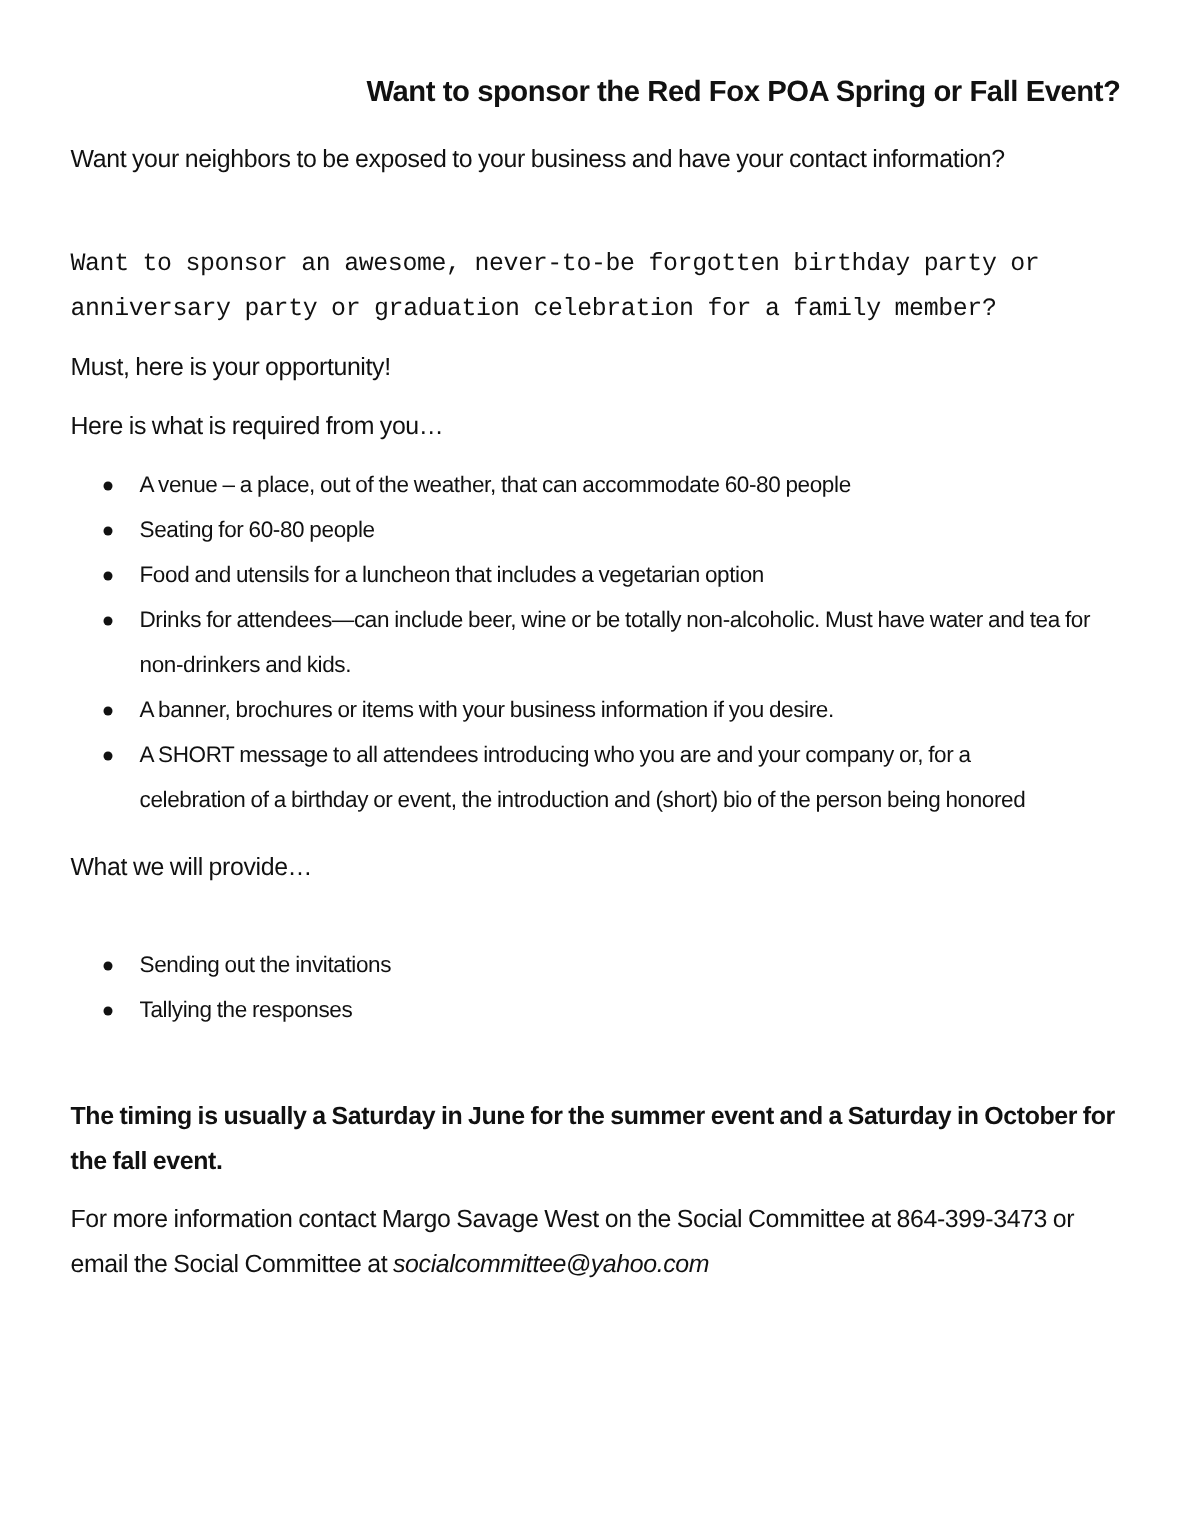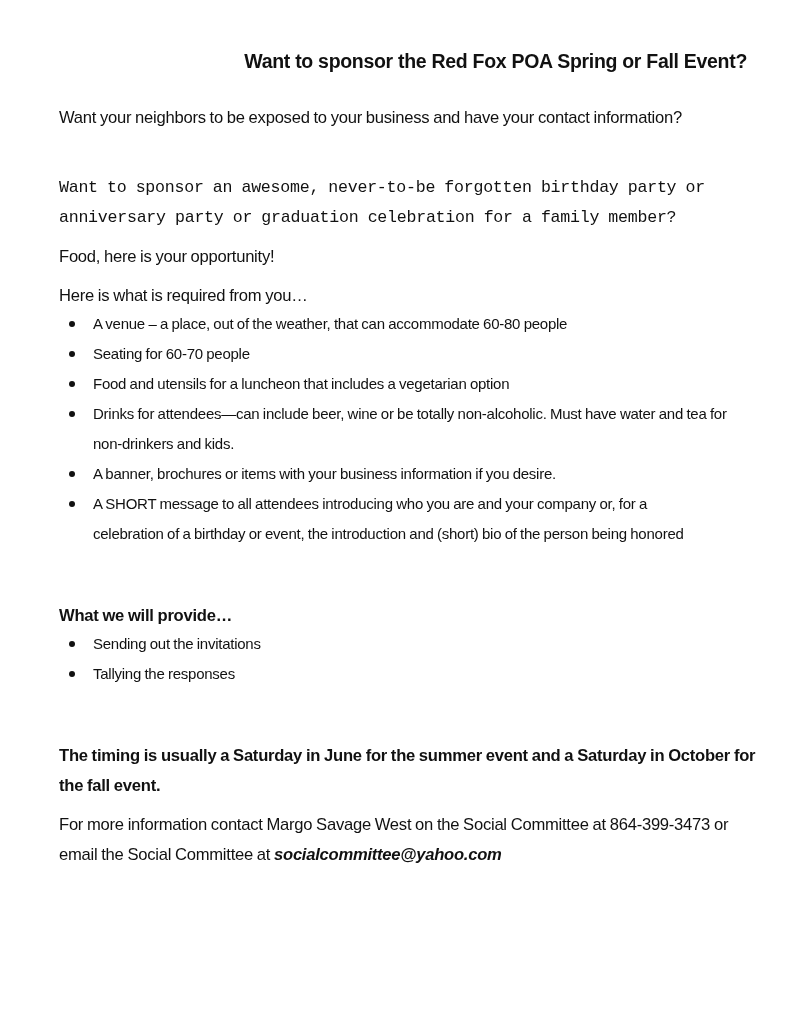--- a/index.html
+++ b/index.html
@@ -1,50 +1,50 @@
 <!DOCTYPE html>
 <html><head>
 <meta charset="utf-8">
 <style>
   html, body { margin: 0; padding: 0; background: #ffffff; }
   body { width: 791px; height: 1023px; position: relative; overflow: hidden;
          font-family: "Liberation Sans", sans-serif; color: #111; }
   .page { position: absolute; left: 47px; top: 0; width: 700px; }
   .title { position: absolute; top: 50px; left: 0; width: 700px; text-align: right;
            font-weight: bold; font-size: 19.5px; letter-spacing: -0.3px; margin: 0; }
-  .p { position: absolute; left: 0; margin: 12px; font-size: 16.6px; line-height: 30px;
+  .p { position: absolute; left: 0; margin: 0; font-size: 16.6px; line-height: 30px;
        letter-spacing: -0.25px; word-spacing: -0.5px; width: 700px; }
   ul { position: absolute; left: 0; margin: 0; padding: 0; list-style: none; width: 700px; }
   li { position: relative; padding-left: 46px; font-size: 15px; line-height: 30px;
        letter-spacing: -0.25px; word-spacing: -0.5px; }
   li .bullet { position: absolute; left: 22px; top: 12px; width: 6px; height: 6px;
                border-radius: 50%; background: #111; }
-  .email { font-weight: bold; font-style: italic; text-align: center; }
+  .email { font-weight: normal; font-style: italic; text-align: center; }
 </style>
 </head>
 <body>
 
 <div class="page">
   <h1 class="title">Want to sponsor the Red Fox POA Spring or Fall Event?</h1>
 
   <p class="p" style="top:91px;">Want your neighbors to be exposed to your business and have your contact information?</p>
   <p class="p" style="top:161px;font-family:Liberation Mono, monospace;">Want to sponsor an awesome, never-to-be forgotten birthday party or anniversary party or graduation celebration for a family member?</p>
-  <p class="p" style="top:230px;">Food, here is your opportunity!</p>
+  <p class="p" style="top:230px;">Must, here is your opportunity!</p>
   <p class="p" style="top:269px;">Here is what is required from you…</p>
 
   <ul style="top:309px;">
     <li><span class="bullet"></span><span>A venue – a place, out of the weather, that can accommodate 60-80 people</span></li>
-    <li><span class="bullet"></span><span>Seating for 60-70 people</span></li>
+    <li><span class="bullet"></span><span>Seating for 60-80 people</span></li>
     <li><span class="bullet"></span><span>Food and utensils for a luncheon that includes a vegetarian option</span></li>
     <li><span class="bullet"></span><span>Drinks for attendees—can include beer, wine or be totally non-alcoholic. Must have water and tea for non-drinkers and kids.</span></li>
     <li><span class="bullet"></span><span>A banner, brochures or items with your business information if you desire.</span></li>
     <li style="padding-right:40px;"><span class="bullet"></span><span>A SHORT message to all attendees introducing who you are and your company or, for a celebration of a birthday or event, the introduction and (short) bio of the person being honored</span></li>
   </ul>
 
-  <p class="p" style="top:589px;font-weight:bold;">What we will provide…</p>
+  <p class="p" style="top:563px;">What we will provide…</p>
 
   <ul style="top:629px;">
     <li><span class="bullet"></span><span>Sending out the invitations</span></li>
     <li><span class="bullet"></span><span>Tallying the responses</span></li>
   </ul>
 
   <p class="p" style="top:729px;font-weight:bold;">The timing is usually a Saturday in June for the summer event and a Saturday in October for the fall event.</p>
 
   <p class="p" style="top:798px;"><span>For more information contact Margo Savage West on the Social Committee at 864-399-3473 or email the Social Committee at </span><span class="email">socialcommittee@yahoo.com</span></p>
 </div>

